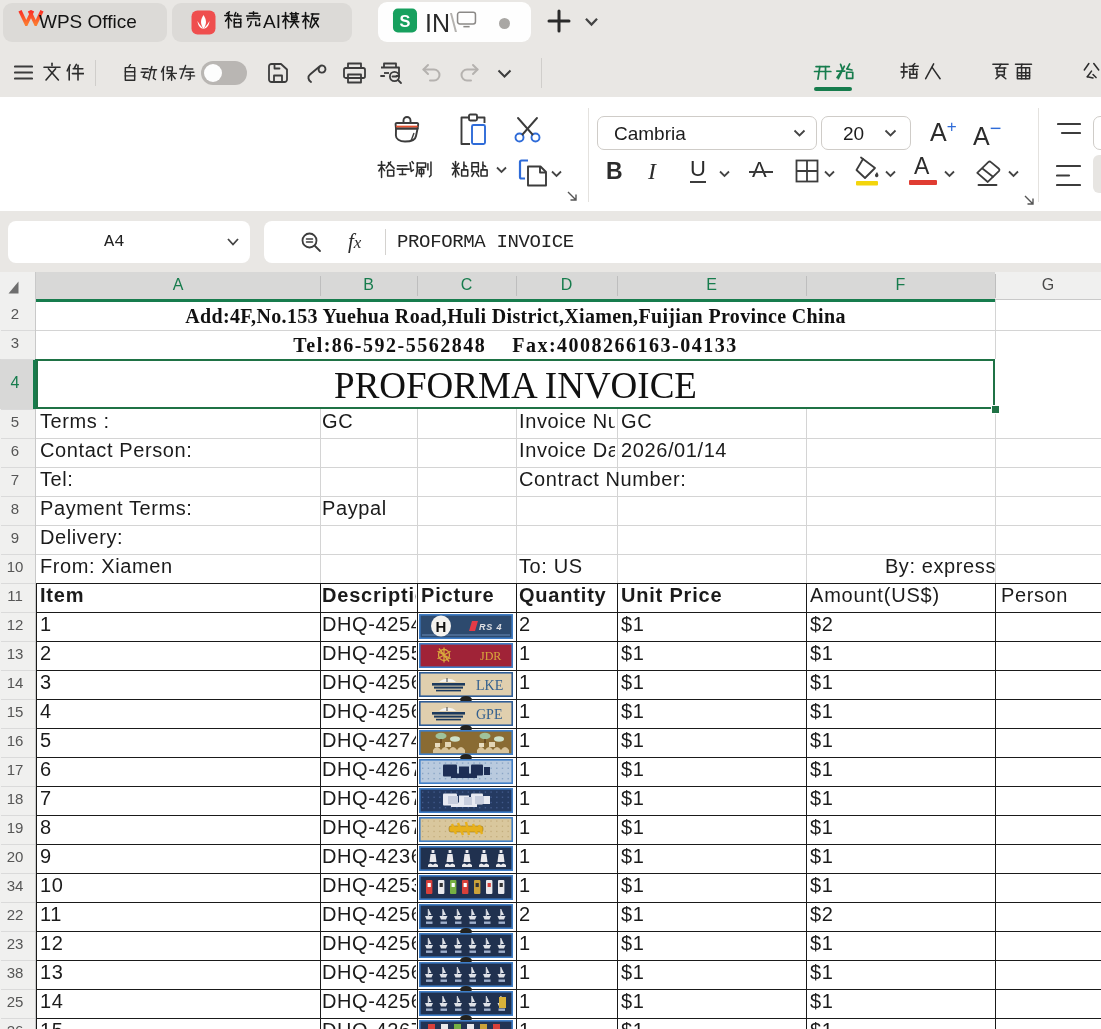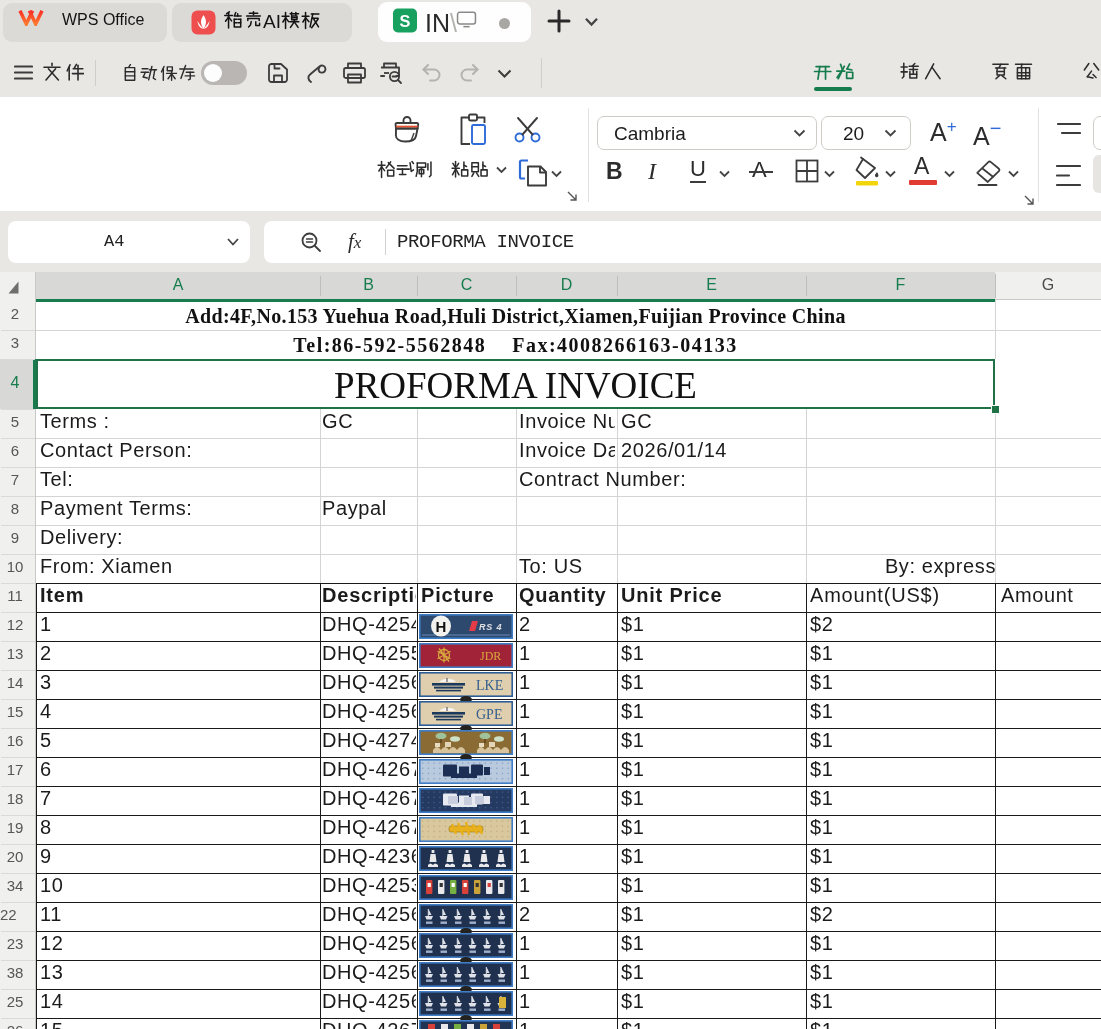--- a/index.html
+++ b/index.html
@@ -13,21 +13,21 @@
 <svg class="a" style="left:18px;top:9px;" width="26" height="17" viewBox="0 0 26 17" fill="none">
 <defs>
       <linearGradient id="wg" x1="0" y1="0" x2="0" y2="1">
 <stop offset="0" stop-color="#fb2e26"></stop>
         <stop offset="1" stop-color="#fc7a2f"></stop>
       </linearGradient>
     </defs>
 <path d="M2 1.8 L8.3 15 L14.6 1.8" stroke="url(#wg)" stroke-width="3.5" stroke-linejoin="miter"></path>
 <path d="M11.4 1.8 L17.7 15 L24 1.8" stroke="url(#wg)" stroke-width="3.5" stroke-linejoin="miter"></path>
 </svg>
-<div class="a sans" style="left:62px;top:11px;font-size:16px;color:#131313;">WPS Office</div>
+<div class="a sans" style="left:39px;top:11px;font-size:19px;color:#131313;">WPS Office</div>
 <div class="a" style="left:172px;top:3px;width:180px;height:39px;background:#dcdad7;border-radius:9px;"></div>
 <svg class="a" style="left:191px;top:10px;" width="25" height="25" viewBox="0 0 25 25">
 <rect x="0.5" y="0.5" width="24" height="24" rx="6" fill="#ef4e4e"></rect>
 <path d="M12.5 5 C10 9 8.5 13 12.5 19 C16.5 13 15 9 12.5 5Z" fill="#fff"></path>
 <path d="M6.5 11 C8 14 10 16 12.3 18.7 C9 18.5 6.8 15 6.5 11Z" fill="#fff"></path>
 <path d="M18.5 11 C17 14 15 16 12.7 18.7 C16 18.5 18.2 15 18.5 11Z" fill="#fff"></path>
 </svg>
 <div class="a" style="left:224px;top:11px;"><span style="display:inline-flex;align-items:center;gap:1px;">
       <svg style="" width="19" height="19" viewBox="0 0 100 100" fill="none" stroke="#131313" stroke-width="8" stroke-linecap="round" stroke-linejoin="round">
         <path d="M28,4 L14,14"></path>
@@ -465,21 +465,21 @@
 <div class="a sans" style="left:0;top:761px;width:30px;text-align:center;font-size:15px;color:#565656;">17</div>
 <div class="a" style="left:1px;top:757px;width:34px;height:1px;background:#dadada;"></div>
 <div class="a sans" style="left:0;top:790px;width:30px;text-align:center;font-size:15px;color:#565656;">18</div>
 <div class="a" style="left:1px;top:786px;width:34px;height:1px;background:#dadada;"></div>
 <div class="a sans" style="left:0;top:819px;width:30px;text-align:center;font-size:15px;color:#565656;">19</div>
 <div class="a" style="left:1px;top:815px;width:34px;height:1px;background:#dadada;"></div>
 <div class="a sans" style="left:0;top:848px;width:30px;text-align:center;font-size:15px;color:#565656;">20</div>
 <div class="a" style="left:1px;top:844px;width:34px;height:1px;background:#dadada;"></div>
 <div class="a sans" style="left:0;top:877px;width:30px;text-align:center;font-size:15px;color:#565656;">34</div>
 <div class="a" style="left:1px;top:873px;width:34px;height:1px;background:#dadada;"></div>
-<div class="a sans" style="left:0;top:906px;width:30px;font-size:15px;color:#565656;">22</div>
+<div class="a sans" style="left:0;top:906px;width:30px;text-align:center;font-size:15px;color:#565656;">22</div>
 <div class="a" style="left:1px;top:902px;width:34px;height:1px;background:#dadada;"></div>
 <div class="a sans" style="left:0;top:935px;width:30px;text-align:center;font-size:15px;color:#565656;">23</div>
 <div class="a" style="left:1px;top:931px;width:34px;height:1px;background:#dadada;"></div>
 <div class="a sans" style="left:0;top:964px;width:30px;text-align:center;font-size:15px;color:#565656;">38</div>
 <div class="a" style="left:1px;top:960px;width:34px;height:1px;background:#dadada;"></div>
 <div class="a sans" style="left:0;top:993px;width:30px;text-align:center;font-size:15px;color:#565656;">25</div>
 <div class="a" style="left:1px;top:989px;width:34px;height:1px;background:#dadada;"></div>
 <div class="a sans" style="left:0;top:1022px;width:30px;text-align:center;font-size:15px;color:#565656;">26</div>
 <div class="a" style="left:1px;top:1018px;width:34px;height:1px;background:#dadada;"></div>
 <div class="a" style="left:36px;top:330px;width:1065px;height:1px;background:#d4d4d4;"></div>
@@ -538,21 +538,21 @@
 <div class="a" style="left:516px;top:583px;width:1px;height:446px;background:#1a1a1a;"></div>
 <div class="a" style="left:617px;top:583px;width:1px;height:446px;background:#1a1a1a;"></div>
 <div class="a" style="left:806px;top:583px;width:1px;height:446px;background:#1a1a1a;"></div>
 <div class="a" style="left:995px;top:583px;width:1px;height:446px;background:#1a1a1a;"></div>
 <div class="a sans" style="left:40px;top:584px;font-size:20px;letter-spacing:0.6px;color:#1b1b1b;font-weight:bold;letter-spacing:0.8px;">Item</div>
 <div class="a sans" style="left:322px;top:584px;font-size:20px;letter-spacing:0.6px;color:#1b1b1b;width:94px;font-weight:bold;letter-spacing:0.8px;overflow:hidden;white-space:nowrap;">Description</div>
 <div class="a sans" style="left:421px;top:584px;font-size:20px;letter-spacing:0.6px;color:#1b1b1b;font-weight:bold;letter-spacing:0.8px;">Picture</div>
 <div class="a sans" style="left:519px;top:584px;font-size:20px;letter-spacing:0.6px;color:#1b1b1b;font-weight:bold;letter-spacing:0.8px;">Quantity</div>
 <div class="a sans" style="left:621px;top:584px;font-size:20px;letter-spacing:0.6px;color:#1b1b1b;font-weight:bold;letter-spacing:0.8px;">Unit Price</div>
 <div class="a sans" style="left:810px;top:584px;font-size:20px;letter-spacing:0.6px;color:#1b1b1b;font-weight:normal;letter-spacing:0.8px;">Amount(US$)</div>
-<div class="a sans" style="left:1001px;top:584px;font-size:20px;letter-spacing:0.6px;color:#1b1b1b;">Amount</div>
+<div class="a sans" style="left:1001px;top:584px;font-size:20px;letter-spacing:0.6px;color:#1b1b1b;">Person</div>
 <div class="a sans" style="left:40px;top:613px;font-size:20px;letter-spacing:0.6px;color:#1b1b1b;">1</div>
 <div class="a sans" style="left:322px;top:613px;font-size:20px;letter-spacing:0.6px;color:#1b1b1b;width:94px;overflow:hidden;white-space:nowrap;">DHQ-4254</div>
 <svg class="a" style="left:419px;top:614px;" width="94" height="25" viewBox="0 0 94 25">
     <rect x="0" y="0" width="94" height="25" fill="#2d4a6e"></rect>
     <rect x="0.8" y="0.8" width="92.4" height="23.4" fill="none" stroke="#3f7ec7" stroke-width="1.6"></rect>
     <rect x="3" y="20" width="88" height="2" fill="#4a6a92"></rect>
     <ellipse cx="22" cy="12" rx="10" ry="10.5" fill="#f3f1ee"></ellipse>
     <text x="22" y="17.5" text-anchor="middle" font-family="Liberation Sans" font-size="15" font-weight="bold" fill="#111">H</text>
     <path d="M53 7 L59 7 L56 17 L50 17 Z" fill="#e33b47"></path>
     <text x="60" y="15.5" font-family="Liberation Sans" font-size="9" font-style="italic" font-weight="bold" fill="#dfe0e4" letter-spacing="0.8">RS 4</text>

